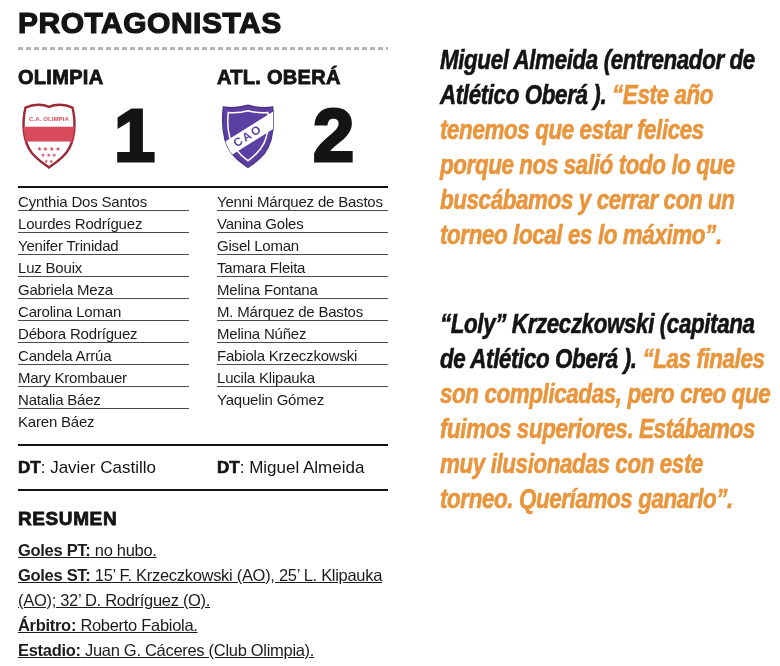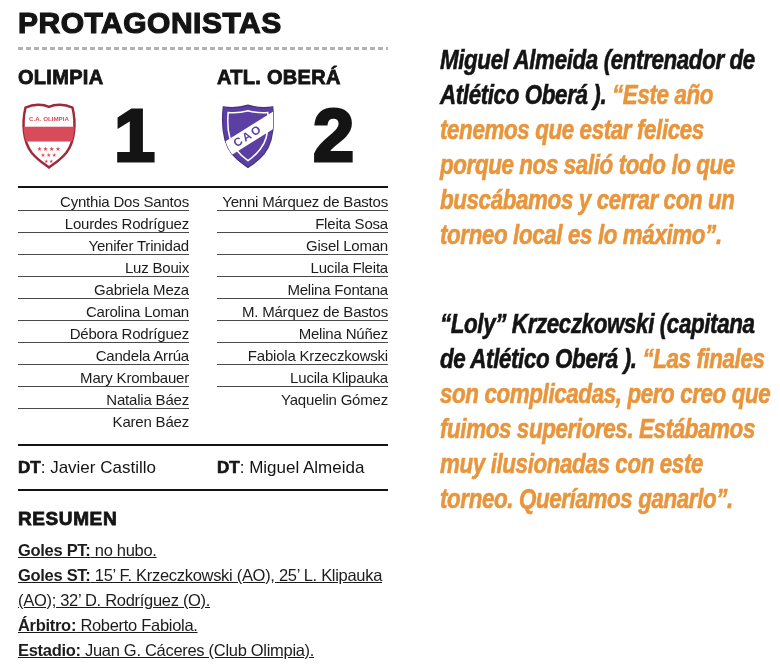--- a/index.html
+++ b/index.html
@@ -41,21 +41,20 @@
 
   .solid-rule { height: 2px; background: var(--ink); }
   .rule-top { margin-top: 16px; }
 
   .players-grid { margin-top: 1px; }
   .player-list { list-style: none; }
   .player-list li {
     height: 22px; padding-top: 4px; overflow: hidden; white-space: nowrap;
     font-size: 15px; letter-spacing: -0.2px; color: #1c1c1c;
     border-bottom: 1px solid #4a4a4a;
-    text-align: right;
   }
   .player-list li:last-child { border-bottom: none; }
 
   .rule-mid { margin-top: 13px; }
   .dt-row { padding: 12px 0 11px 0; }
   .dt-cell { font-size: 17px; }
   .dt-label { font-weight: 700; -webkit-text-stroke: 0.7px var(--ink); }
   .rule-bottom { margin-top: 0; }
 
   .resumen { margin-top: 17px; }
@@ -152,23 +151,23 @@
         <li>Gabriela Meza</li>
         <li>Carolina Loman</li>
         <li>Débora Rodríguez</li>
         <li>Candela Arrúa</li>
         <li>Mary Krombauer</li>
         <li>Natalia Báez</li>
         <li>Karen Báez</li>
       </ul>
       <ul class="player-list">
         <li>Yenni Márquez de Bastos</li>
-        <li>Fleita Sosa</li>
+        <li>Vanina Goles</li>
         <li>Gisel Loman</li>
-        <li>Lucila Fleita</li>
+        <li>Tamara Fleita</li>
         <li>Melina Fontana</li>
         <li>M. Márquez de Bastos</li>
         <li>Melina Núñez</li>
         <li>Fabiola Krzeczkowski</li>
         <li>Lucila Klipauka</li>
         <li>Yaquelin Gómez</li>
       </ul>
     </div>
 
     <div class="solid-rule rule-mid"></div>

